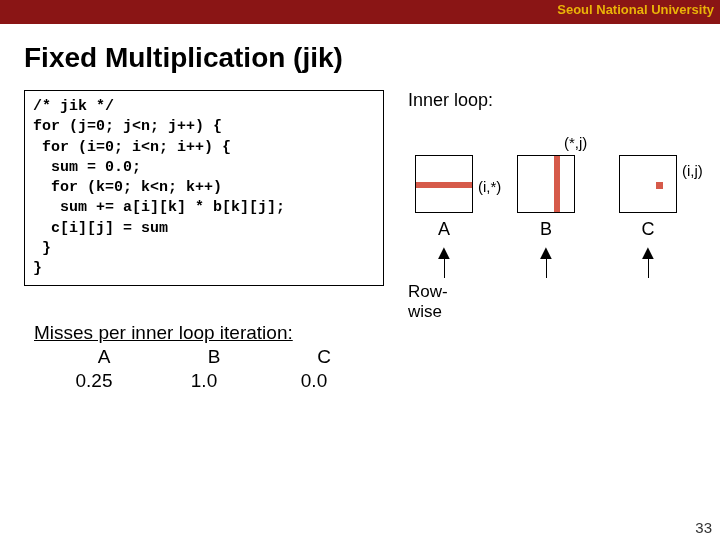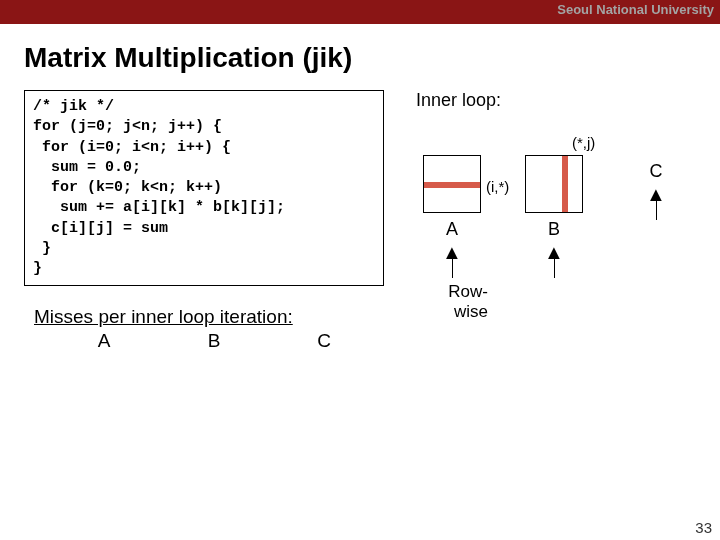--- a/index.html
+++ b/index.html
@@ -8,48 +8,48 @@
     background: #fff;
     font-family: "Segoe UI", "Helvetica Neue", Arial, sans-serif;
     position: relative;
     overflow: hidden;
   }
   .header-bar {
     background: #8a1515;
     height: 24px;
     text-align: right;
     padding: 2px 6px 0 12px;
-    color: #a3a3a3;
+    color: #eab308;
     font-weight: bold;
     font-size: 13px;
   }
   .slide-title {
     font-size: 28px;
     font-weight: bold;
     color: #000;
     padding: 18px 0 16px 24px;
   }
   .main {
     display: flex;
     padding: 0 24px;
-    gap: 32px;
+    gap: 24px;
   }
   .left-col { flex: 0 0 360px; }
   .right-col { flex: 1; padding-top: 0; }
   .code-box {
     border: 1.5px solid #000;
     padding: 6px 8px;
     font-family: "Courier New", monospace;
     font-weight: bold;
     font-size: 15px;
     line-height: 1.35;
     white-space: pre;
   }
   .misses-block {
-    margin: 20px 0 0 10px;
+    margin: 36px 0 0 10px;
   }
   .misses-title {
     font-size: 19px;
     text-decoration: underline;
   }
   .misses-row {
     display: flex;
     gap: 50px;
     font-size: 19px;
     margin-top: 2px;
@@ -105,56 +105,61 @@
     margin-top: 6px;
     font-size: 20px;
     line-height: 0.6;
   }
   .arrow-stem {
     border-left: 1.5px solid #000;
     height: 22px; width: 0;
     margin-top: -2px;
   }
   .access-label {
-    font-size: 17px; margin-top: 4px; text-align: right; line-height: 1.15;
+    font-size: 17px; margin-top: 4px; text-align: left; line-height: 1.15;
     min-height: 40px;
   }
   .page-num {
     position: absolute;
     right: 8px; bottom: 4px;
     font-size: 15px; color: #333;
   }
 </style>
 </head>
 <body>
 
 <div class="header-bar">
   <span>Seoul National University</span>
 </div>
 
-<div class="slide-title">Matrix Multiplication (jik)</div>
+<div class="slide-title">Fixed Multiplication (jik)</div>
 
 <div class="main">
   <div class="left-col">
     <div class="code-box">/* jik */
 for (j=0; j&lt;n; j++) {
  for (i=0; i&lt;n; i++) {
   sum = 0.0;
   for (k=0; k&lt;n; k++)
    sum += a[i][k] * b[k][j];
   c[i][j] = sum
  }
 }</div>
     <div class="misses-block">
       <div class="misses-title">Misses per inner loop iteration:</div>
       <div class="misses-row">
         <div class="misses-col">A</div>
         <div class="misses-col">B</div>
         <div class="misses-col">C</div>
       </div>
+      <div class="misses-row" style="padding-left:30px; gap:50px;">
+        <div class="misses-col">0.25</div>
+        <div class="misses-col">1.0</div>
+        <div class="misses-col">0.0</div>
+      </div>
     </div>
   </div>
 
   <div class="right-col">
     <div class="inner-loop-label">Inner loop:</div>
     <div class="matrices">
 
       <div class="mat-unit" style="margin-top:20px;">
         <div class="mat-box">
           <div class="row-stripe"></div>
@@ -170,20 +175,24 @@
         <div class="mat-box">
           <div class="col-stripe"></div>
           <div class="coord coord-b">(*,j)</div>
         </div>
         <div class="mat-letter">B</div>
         <div class="arrow-up">▲</div>
         <div class="arrow-stem"></div>
       </div>
 
       <div class="mat-unit" style="margin-top:20px;">
+        <div class="mat-box">
+          <div class="dot"></div>
+          <div class="coord coord-c">(i,j)</div>
+        </div>
         <div class="mat-letter">C</div>
         <div class="arrow-up">▲</div>
         <div class="arrow-stem"></div>
       </div>
 
     </div>
   </div>
 </div>
 
 <div class="page-num">33</div>

